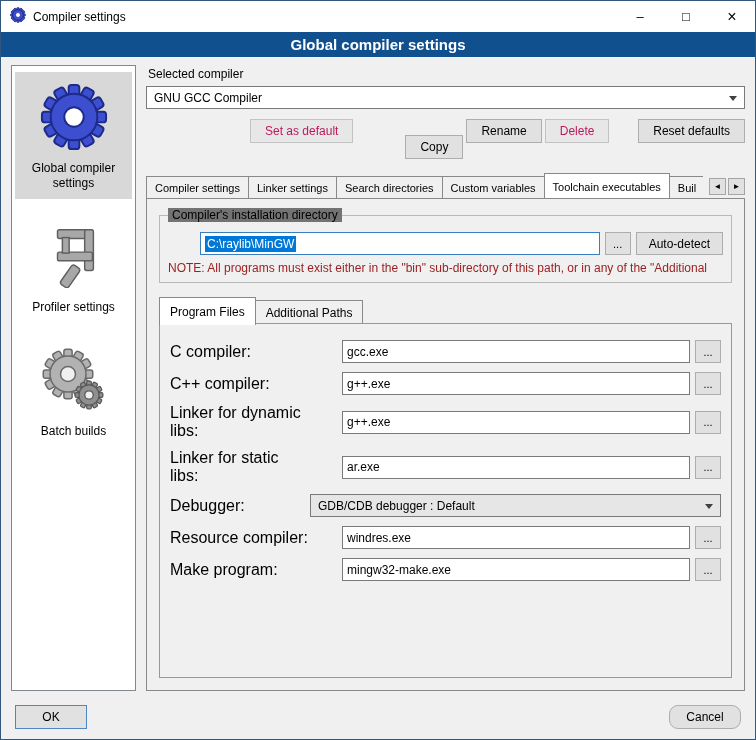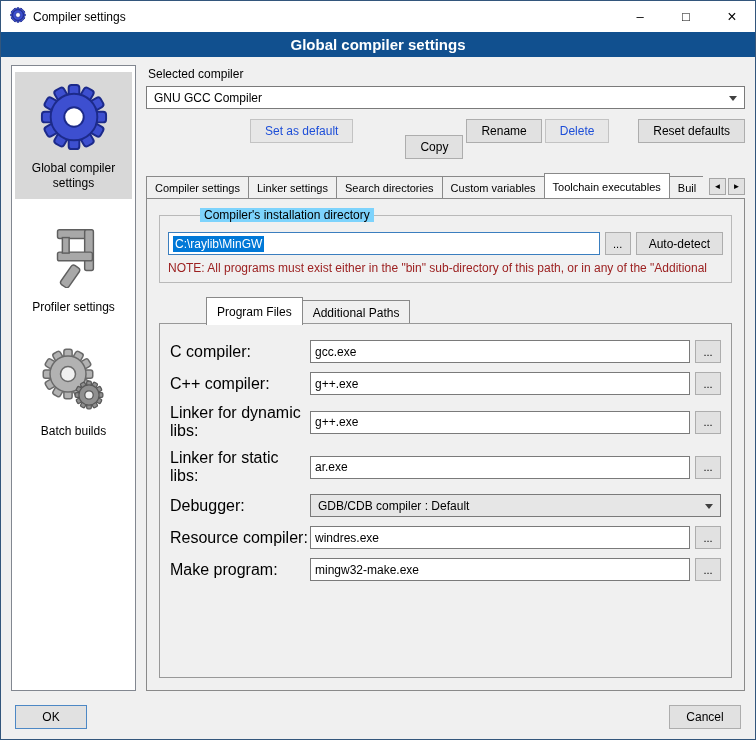--- a/index.html
+++ b/index.html
@@ -35,62 +35,62 @@
   .main{flex:1;display:flex;flex-direction:column;min-width:0;}
   .field-caption{font-size:12px;margin:2px 0 5px 2px;}
   .combo{height:23px;border:1px solid #7a7a7a;background:#fff;display:flex;align-items:center;padding:0 22px 0 7px;font-size:12px;position:relative;cursor:default;white-space:nowrap;overflow:hidden;}
   .combo .chev{position:absolute;right:7px;top:50%;margin-top:-2px;width:0;height:0;border-left:4px solid transparent;border-right:4px solid transparent;border-top:5px solid #404040;}
   .combo.gray{background:#e6e6e6;}
   .combo.grow{flex:1;min-width:0;}
 
   
   .btn-row{display:flex;margin:10px 0 14px;}
   .btn{height:24px;background:#e1e1e1;border:1px solid #adadad;font-size:12px;font-family:inherit;padding:0 14px;cursor:pointer;white-space:nowrap;}
-  .btn:disabled{color:#1d4ed8;background:#e7e7e7;border-color:#c3c3c3;cursor:default;}
+  .btn:disabled{color:#be185d;background:#e7e7e7;border-color:#c3c3c3;cursor:default;}
   .btn.setdef{margin-left:104px;}
   .btn.copy{margin-left:52px;margin-top:16px;}
   .btn.rename,.btn.delete{margin-left:3px;}
   .btn.reset{margin-left:auto;}
 
   
   .tabstrip{display:flex;align-items:flex-end;}
   .tabs-scroller{display:flex;align-items:flex-end;flex:1;min-width:0;overflow:hidden;}
   .tab{flex:0 0 auto;font-size:11px;padding:5px 8px 4px;background:#f0f0f0;border:1px solid #898989;border-bottom:none;margin-right:-1px;white-space:nowrap;cursor:pointer;position:relative;}
   .tab.active{background:#fff;padding-top:7px;padding-bottom:6px;z-index:3;margin-bottom:-1px;}
   .tab-arrows{display:flex;gap:2px;margin-left:6px;padding-bottom:3px;}
   .arrow-btn{width:17px;height:17px;border:1px solid #a5a5a5;background:#e1e1e1;font-size:8px;display:flex;align-items:center;justify-content:center;cursor:pointer;padding:0;font-family:inherit;}
 
   .main-panel{flex:1;border:1px solid #898989;background:#f0f0f0;padding:12px 12px 12px;display:flex;flex-direction:column;min-height:0;position:relative;z-index:1;}
 
   
   .groupbox{border:1px solid #b9b9b9;position:relative;padding:16px 8px 7px;margin-top:4px;}
-  .gb-label{position:absolute;top:-8px;left:8px;background:#7dd3fc;padding:0 4px;font-size:12px;margin-left:32px;}
+  .gb-label{position:absolute;top:-8px;left:8px;background:#737373;padding:0 4px;font-size:12px;}
   .dir-row{display:flex;gap:5px;align-items:center;}
   .textbox{height:23px;background:#fff;border:1px solid #7a7a7a;display:flex;align-items:center;padding:0 4px;font-size:12px;overflow:hidden;white-space:nowrap;cursor:text;}
-  .textbox.grow{flex:1;min-width:0;}
+  .textbox.grow{flex:1;min-width:0;margin-left:32px;}
   .textbox.focused{border-color:#3a7ebf;}
   .sel{background:var(--selection);color:#fff;padding:1px 2px;}
   .mini-btn{flex:0 0 26px;width:26px;height:23px;background:#e1e1e1;border:1px solid #adadad;font-size:11px;cursor:pointer;font-family:inherit;padding:0;}
   .btn.autodetect{height:23px;padding:0 12px;}
   .note{font-size:12px;color:var(--note-red);margin-top:6px;white-space:nowrap;overflow:hidden;}
 
   .subtabstrip{display:flex;align-items:flex-end;margin-top:14px;}
   .subtabstrip .tab{font-size:12px;padding:5px 10px 4px;}
-  .subtabstrip .tab.active{padding-top:7px;padding-bottom:6px;margin-left:47px;}
+  .subtabstrip .tab.active{padding-top:7px;padding-bottom:6px;}
   .inner-panel{flex:1;border:1px solid #989898;background:#f0f0f0;padding:16px 10px 10px;min-height:0;position:relative;z-index:1;margin-top:-1px;}
 
   
   .form-row{display:flex;align-items:center;margin-bottom:9px;}
   .form-label{flex:0 0 140px;font-size:16px;}
   .input-group{flex:1;display:flex;gap:5px;align-items:center;min-width:0;}
 
   
   .footer{flex:0 0 auto;display:flex;justify-content:space-between;gap:6px;padding:8px 14px 10px;}
   .btn.ok{min-width:72px;border-color:#4d88c5;}
-  .btn.cancel{min-width:72px;}
+  .btn.cancel{min-width:72px;border-radius:9px;}
 </style>
 </head>
 <body>
 
 <svg width="0" height="0" style="position:absolute">
   <defs>
     <g id="gear6">
       <rect x="-5.5" y="-33" width="11" height="66" rx="3"></rect>
       <rect x="-5.5" y="-33" width="11" height="66" rx="3" transform="rotate(30)"></rect>
       <rect x="-5.5" y="-33" width="11" height="66" rx="3" transform="rotate(60)"></rect>
@@ -254,21 +254,21 @@
                 <span>ar.exe</span>
               </div>
               <button class="mini-btn">...</button>
             </div>
           </div>
 
           <div class="form-row">
             <span class="form-label">Debugger:</span>
             <div class="input-group">
               <div class="combo gray grow">
-                <span>GDB/CDB compiler : Default</span>
+                <span>GDB/CDB debugger : Default</span>
                 <span class="chev"></span>
               </div>
             </div>
           </div>
 
           <div class="form-row">
             <span class="form-label">Resource compiler:</span>
             <div class="input-group">
               <div class="textbox grow">
                 <span>windres.exe</span>

